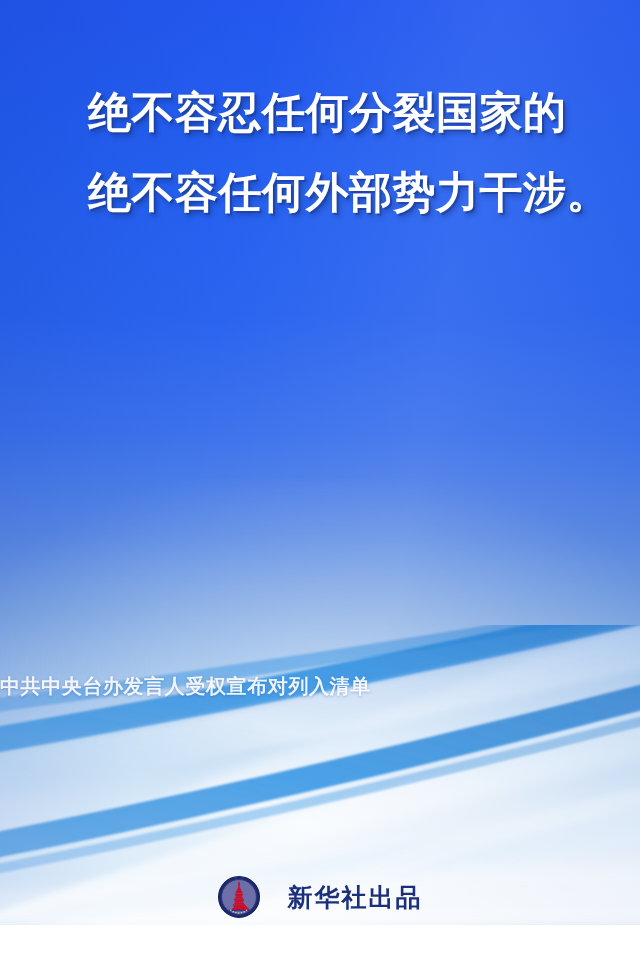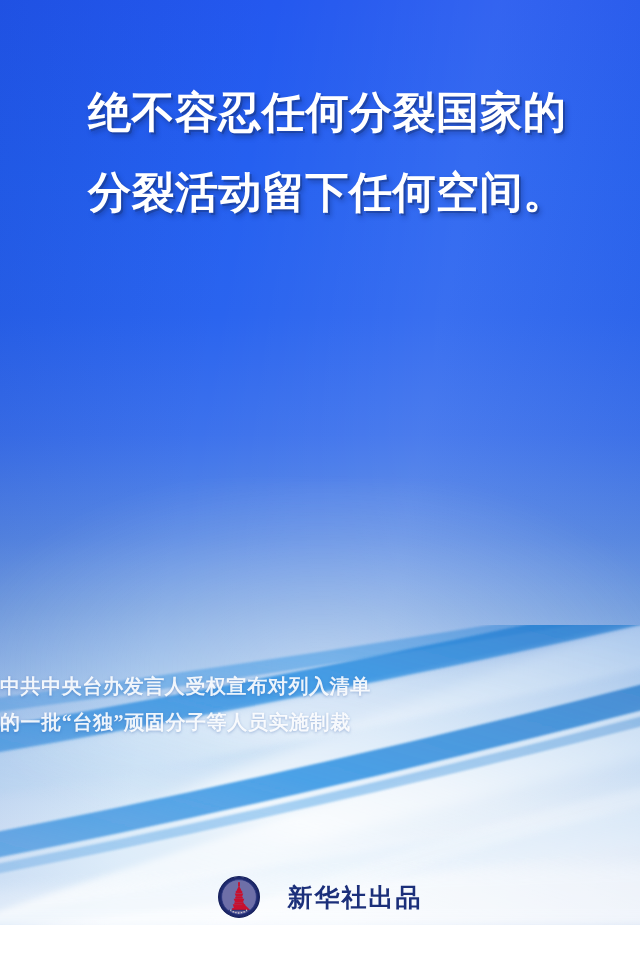--- a/index.html
+++ b/index.html
@@ -197,26 +197,25 @@
       <path d="M -40,300 C 120,268 330,226 700,176 L 700,212 C 330,262 120,300 -40,300 Z" fill="url(#rbD)" filter="url(#sb2)"></path>
 
       <path d="M 200,300 C 360,236 520,186 700,150 L 700,168 C 520,206 370,258 240,300 Z" fill="#ffffff" opacity="0.22" filter="url(#sb2)"></path>
 
       <path d="M -40,268 C 180,252 430,246 700,238 L 700,300 L -40,300 Z" fill="#ffffff" opacity="0.30" filter="url(#sb3)"></path>
     </svg>
   </div>
 
   <div class="headline">
     <div class="headline-line">绝不容忍任何分裂国家的</div>
-    <div class="headline-line">分裂活动留下任何空间。</div>
+    <div class="headline-line">绝不容任何外部势力干涉。</div>
   </div>
 
   <div class="subtitle">
     <div class="subtitle-line">中共中央台办发言人受权宣布对列入清单</div>
-    <div class="subtitle-line">的一批“台独”顽固分子等人员实施制裁</div>
   </div>
 
   <div class="brand">
     <svg class="brand-emblem" viewBox="0 0 64 64" aria-hidden="true">
       <circle cx="32" cy="32" r="31" fill="#1f2a6e"></circle>
       <circle cx="32" cy="32" r="26.5" fill="#6e6fa8"></circle>
       <circle cx="32" cy="32" r="26.5" fill="none" stroke="#2a3680" stroke-width="1.2"></circle>
 
       <g fill="#c8102e">
         <rect x="30.6" y="9" width="2.8" height="7" rx="1.2"></rect>

